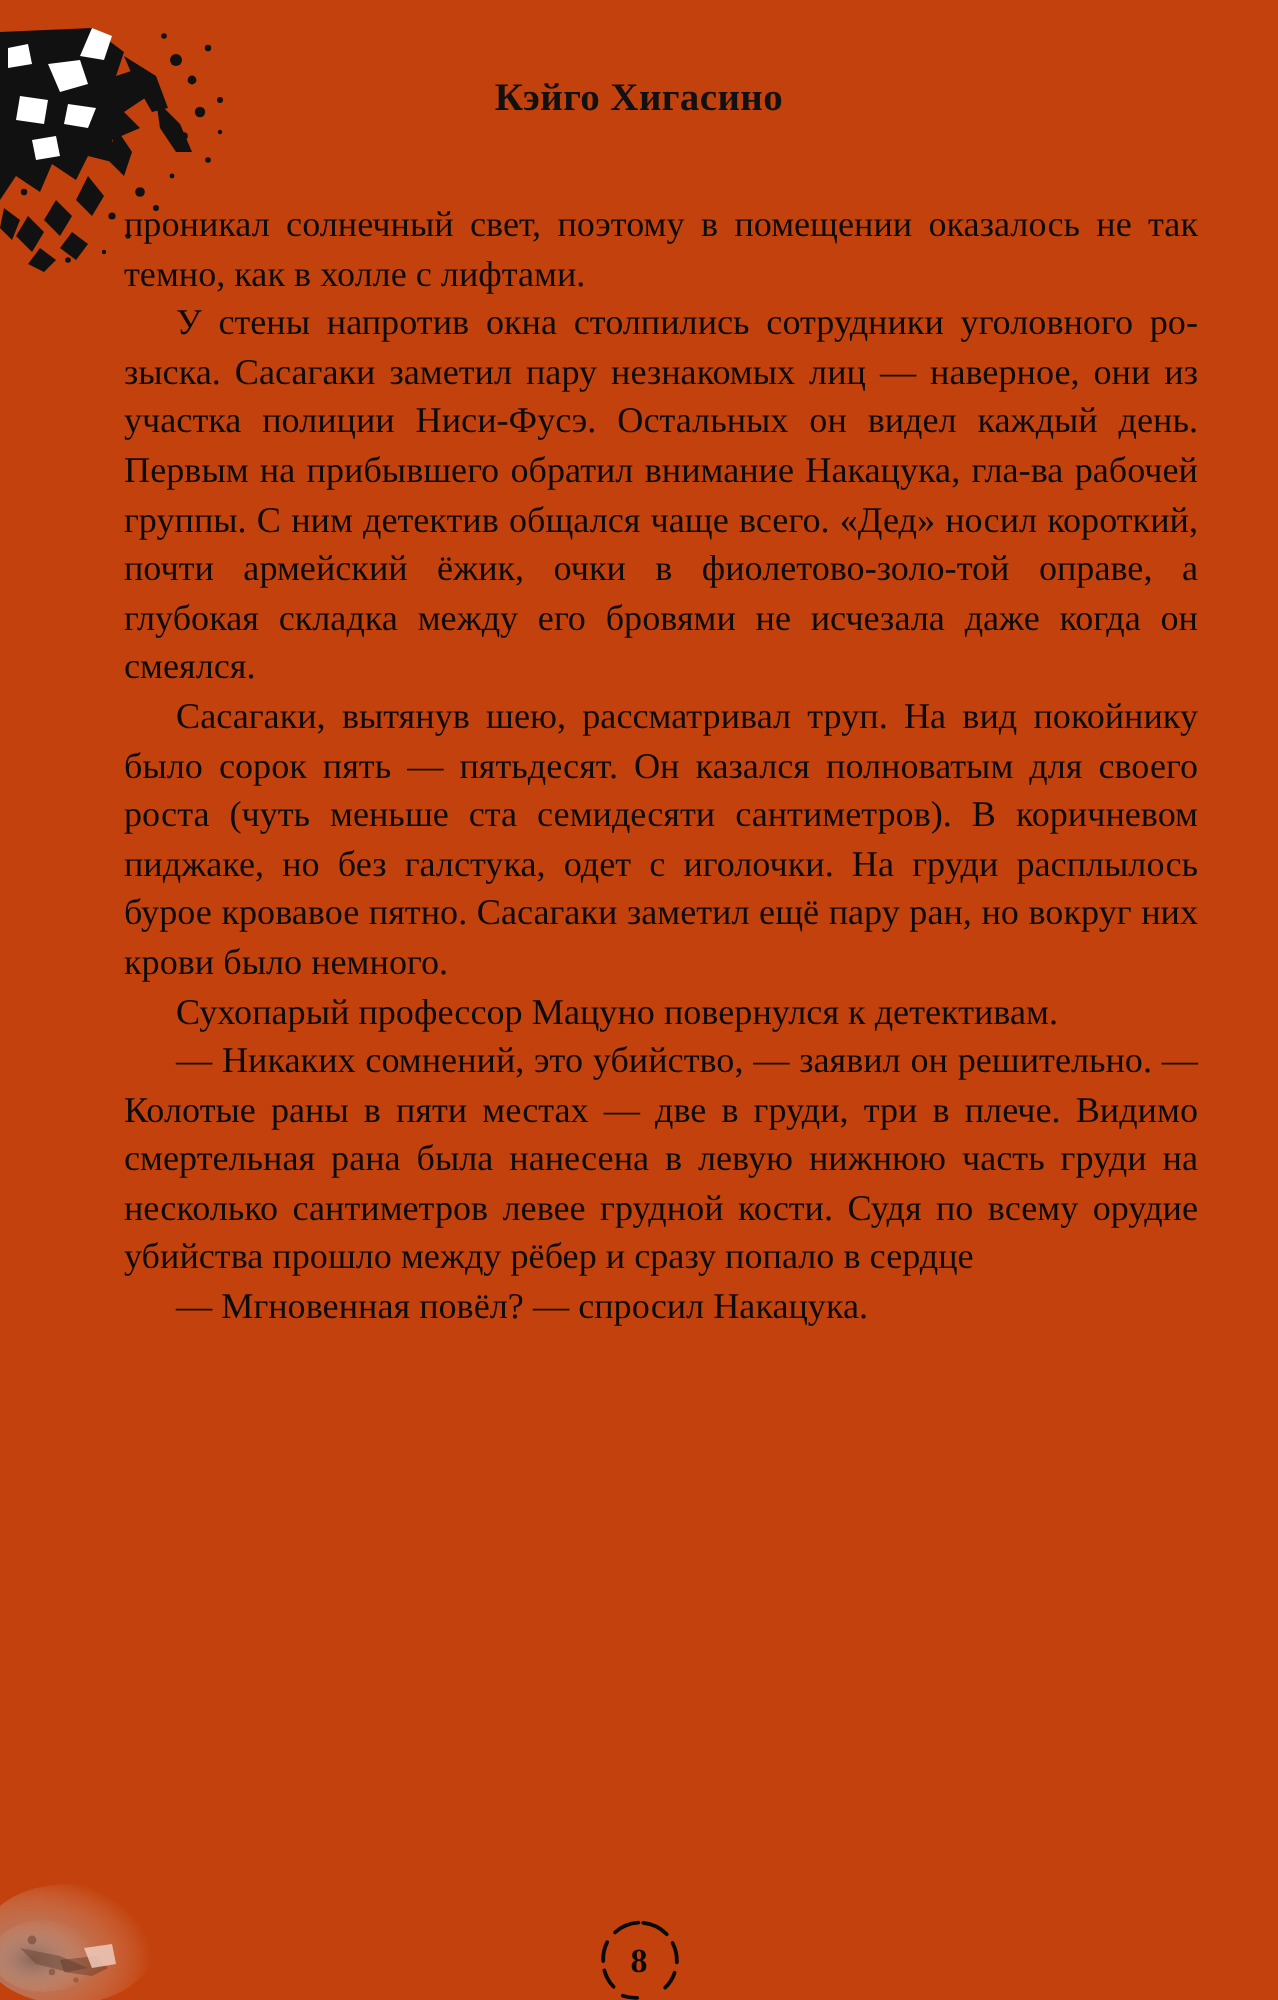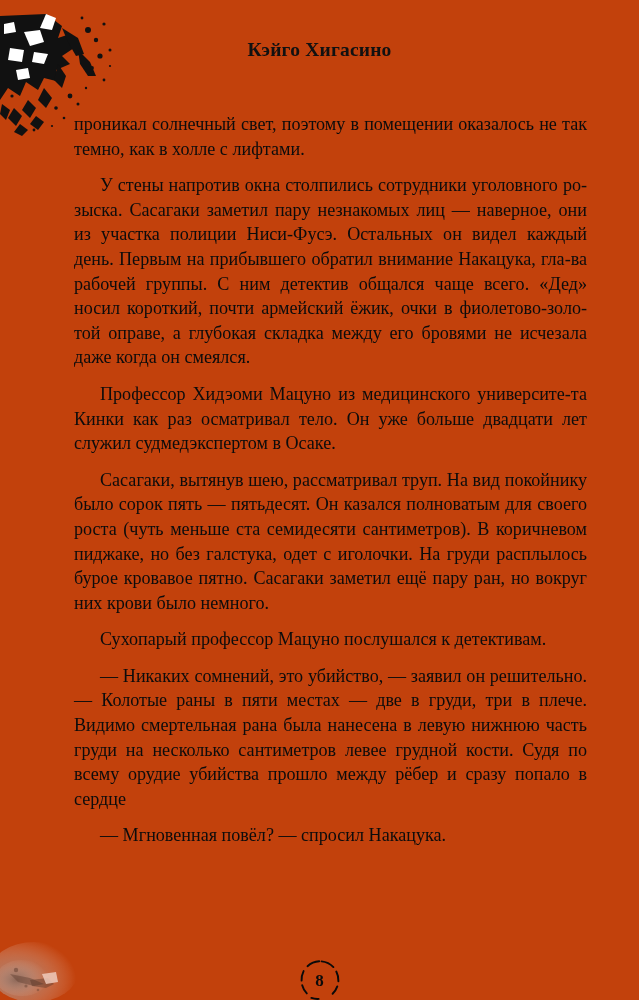--- a/index.html
+++ b/index.html
@@ -66,21 +66,21 @@
     top: 100px;
     width: 537px;
     font-size: 18.1px;
     line-height: 24.6px;
     text-align: justify;
     text-justify: inter-word;
     color: #0c0c0c;
     hyphens: manual;
   }
   .textblock p {
-    margin: 12px;
+    margin: 0;
     text-indent: 0;
   }
   .textblock p.indent {
     text-indent: 26px;
   }
   
   .textblock p.cont {
     text-indent: 0;
   }
 
@@ -162,23 +162,22 @@
         <circle cx="110" cy="62" r="1.1"></circle>
       </g>
     </svg>
   </div>
 
   <div class="running-head">Кэйго Хигасино</div>
 
   <div class="textblock">
       <p class="cont">проникал солнечный свет, поэтому в помещении оказалось не так темно, как в холле с лифтами.</p>
       <p class="indent">У стены напротив окна столпились сотрудники уголовного ро-зыска. Сасагаки заметил пару незнакомых лиц — наверное, они из участка полиции Ниси-Фусэ. Остальных он видел каждый день. Первым на прибывшего обратил внимание Накацука, гла-ва рабочей группы. С ним детектив общался чаще всего. «Дед» носил короткий, почти армейский ёжик, очки в фиолетово-золо-той оправе, а глубокая складка между его бровями не исчезала даже когда он смеялся.</p>
-      <p class="indent">Профессор Хидэоми Мацуно из медицинского университе-та Кинки как раз осматривал тело. Он уже больше двадцати лет служил судмедэкспертом в Осаке.</p>
       <p class="indent">Сасагаки, вытянув шею, рассматривал труп. На вид покойнику было сорок пять — пятьдесят. Он казался полноватым для своего роста (чуть меньше ста семидесяти сантиметров). В коричневом пиджаке, но без галстука, одет с иголочки. На груди расплылось бурое кровавое пятно. Сасагаки заметил ещё пару ран, но вокруг них крови было немного.</p>
-      <p class="indent">Сухопарый профессор Мацуно послушался к детективам.</p>
+      <p class="indent">Сухопарый профессор Мацуно повернулся к детективам.</p>
       <p class="indent">— Никаких сомнений, это убийство, — заявил он решительно. — Колотые раны в пяти местах — две в груди, три в плече. Видимо смертельная рана была нанесена в левую нижнюю часть груди на несколько сантиметров левее грудной кости. Судя по всему орудие убийства прошло между рёбер и сразу попало в сердце</p>
       <p class="indent">— Мгновенная повёл? — спросил Накацука.</p>
     </div>
 
   <div class="ink-bottom">
     <svg viewBox="0 0 126 72" width="126" height="72" aria-hidden="true">
       <defs>
         <radialGradient id="smudgeA" cx="28%" cy="62%" r="70%">
           <stop offset="0%" stop-color="#8e8e8e" stop-opacity="0.92"></stop>
           <stop offset="48%" stop-color="#bdbdbd" stop-opacity="0.5"></stop>

